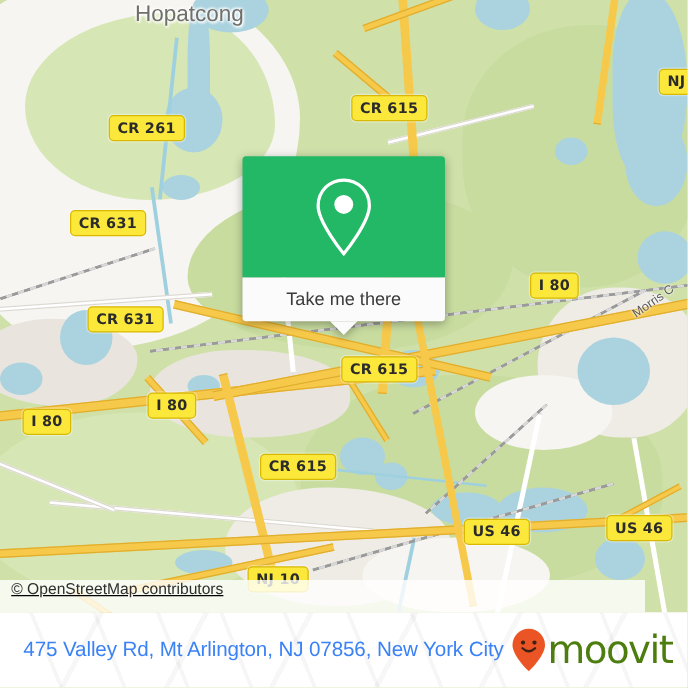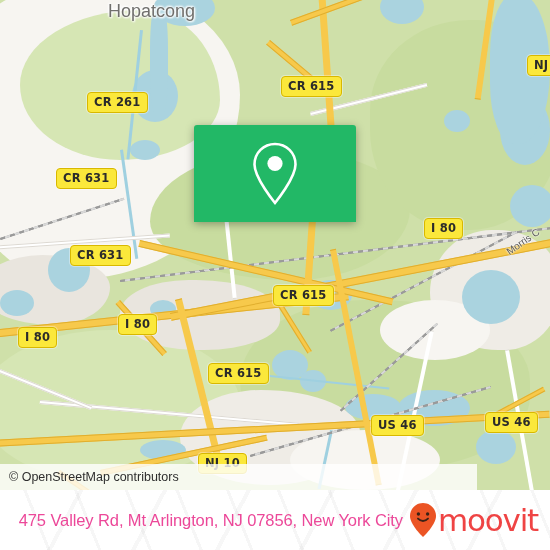--- a/index.html
+++ b/index.html
@@ -87,24 +87,25 @@
   }
   .popup-tail{
     position:absolute;left:50%;bottom:-11px;margin-left:-11px;
     width:0;height:0;border-left:11px solid transparent;border-right:11px solid transparent;
     border-top:11px solid #fbfbfb;
   }
   .pin-svg{display:block;}
 
   
   .attrib{
-    position:absolute;left:0;bottom:0;width:477px;height:26px;
+    position:absolute;left:0;bottom:0;width:516px;height:26px;
     background:rgba(255,255,255,.80);
-    display:flex;align-items:center;
+    display:flex;align-items:flex-start;
     z-index:30;
+    text-decoration:underline;
   }
   .attrib span{
     font-size:12.5px;color:#2e2e2e;padding-left:9px;
     font-family:"Liberation Sans",sans-serif;
   }
 
   
   .footer{
     position:absolute;left:0;top:490px;width:550px;height:60px;
     background:#ffffff;
@@ -116,26 +117,26 @@
     background:
       repeating-linear-gradient(68deg, rgba(0,0,0,0) 0 44px, rgba(0,0,0,.035) 44px 47px),
       repeating-linear-gradient(-62deg, rgba(0,0,0,0) 0 70px, rgba(0,0,0,.03) 70px 74px);
     pointer-events:none;
   }
   .footer-inner{
     position:relative;display:flex;align-items:center;gap:2px;
     padding-right:12px;z-index:2;
   }
   .addr{
-    font-size:16.5px;color:#ec4899;white-space:nowrap;
+    font-size:16.5px;color:#3b82f6;white-space:nowrap;
     font-family:"Liberation Sans",sans-serif;letter-spacing:-.1px;
   }
   .moovit-logo{display:flex;align-items:center;margin-left:4px;}
   .moovit-word{
-    font-size:31px;color:#ef4444;font-weight:normal;letter-spacing:-1.2px;
+    font-size:31px;color:#4d7c0f;font-weight:normal;letter-spacing:-1.2px;
     font-family:"DejaVu Sans",sans-serif;line-height:1;margin-left:1px;
   }
 </style>
 </head>
 <body>
 
 <div id="app">
 
   <div class="map">
 
@@ -235,20 +236,24 @@
         <div class="roadname" style="left: 504px; top: 236px; transform: rotate(-35deg);">Morris C</div>
       </div>
 
     <div class="popup">
       <div class="popup-top" id="popup-top" style="background: rgb(34, 184, 102);">
         <svg class="pin-svg" width="54" height="68" viewBox="0 0 54 68">
           <path d="M27 4 C15.5 4 6.5 13 6.5 24.5 C6.5 38 27 63 27 63 C27 63 47.5 38 47.5 24.5 C47.5 13 38.5 4 27 4 Z" fill="none" stroke="#ffffff" stroke-width="2.6"></path>
           <circle cx="27" cy="23.5" r="7.6" fill="#ffffff"></circle>
         </svg>
       </div>
+      <div class="popup-bottom">
+        <span class="popup-label">Take me there</span>
+        <div class="popup-tail"></div>
+      </div>
     </div>
 
     <div class="attrib">
       <span>© OpenStreetMap contributors</span>
     </div>
   </div>
 
   <div class="footer">
     <div class="footer-wm"></div>
     <div class="footer-inner">

